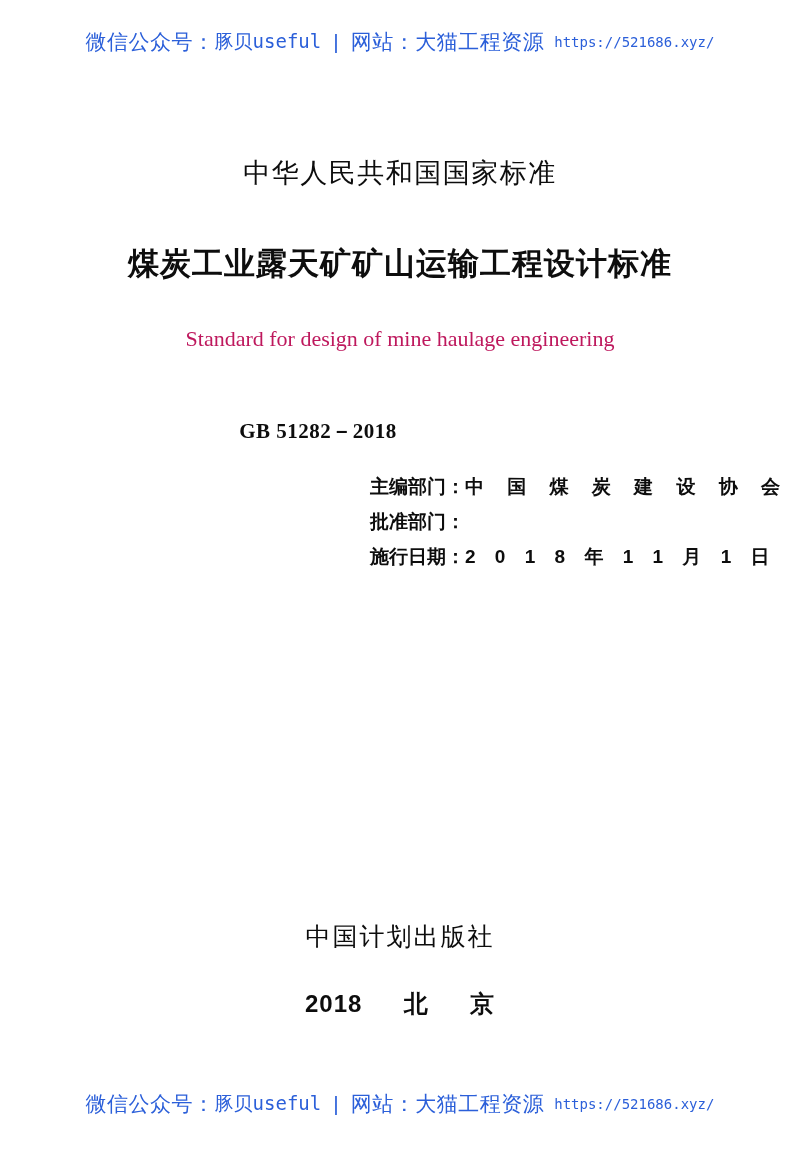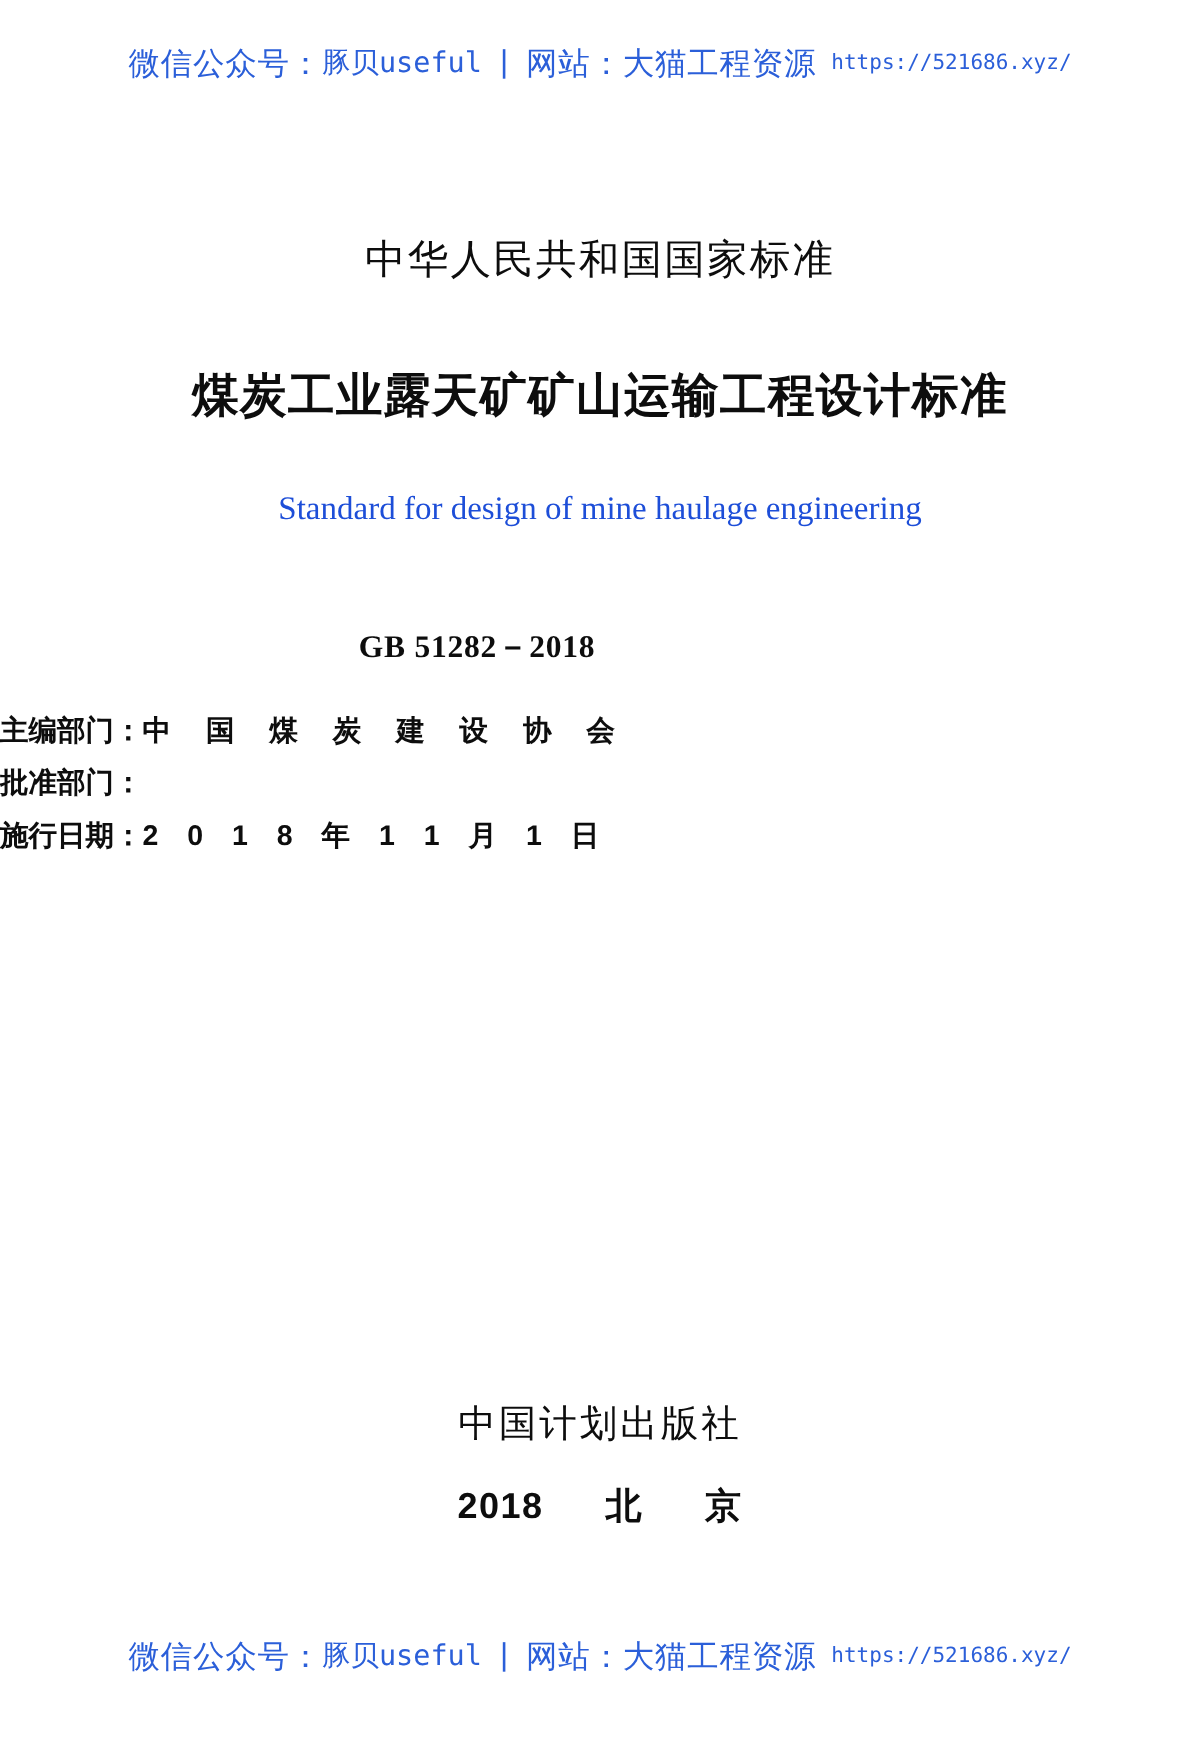--- a/index.html
+++ b/index.html
@@ -93,21 +93,21 @@
   }
 
   .en-title {
     position: absolute;
     top: 322px;
     width: 800px;
     text-align: center;
     font-family: "Liberation Serif", serif;
     font-size: 22px;
     line-height: 34px;
-    color: #1d4ed8;
+    color: #be185d;
   }
   .en-title .line2 { display: block; }
 
   .std-code {
     position: absolute;
     top: 417px;
     width: 636px;
     text-align: center;
     font-family: "Liberation Serif", serif;
     font-weight: bold;
@@ -116,21 +116,21 @@
     color: #0d0d0d;
   }
 
   
   .meta {
     position: absolute;
     top: 474px;
     width: 800px;
     display: flex;
     flex-direction: column;
-    align-items: flex-start;
+    align-items: flex-end;
     gap: 9px;
     font-family: "Liberation Sans", sans-serif;
     font-size: 19px;
     color: #0d0d0d;
   }
   .meta-row {
     display: flex;
     align-items: baseline;
     width: 430px;
   }
@@ -155,21 +155,20 @@
   
   .publisher {
     position: absolute;
     top: 920px;
     width: 800px;
     text-align: center;
     font-family: "Liberation Sans", sans-serif;
     font-size: 25px;
     letter-spacing: 2px;
     color: #0d0d0d;
-    margin-top: 12px;
   }
   .pubdate {
     position: absolute;
     top: 988px;
     width: 800px;
     text-align: center;
     font-family: "Liberation Sans", sans-serif;
     font-weight: bold;
     font-size: 24px;
     letter-spacing: 1px;

